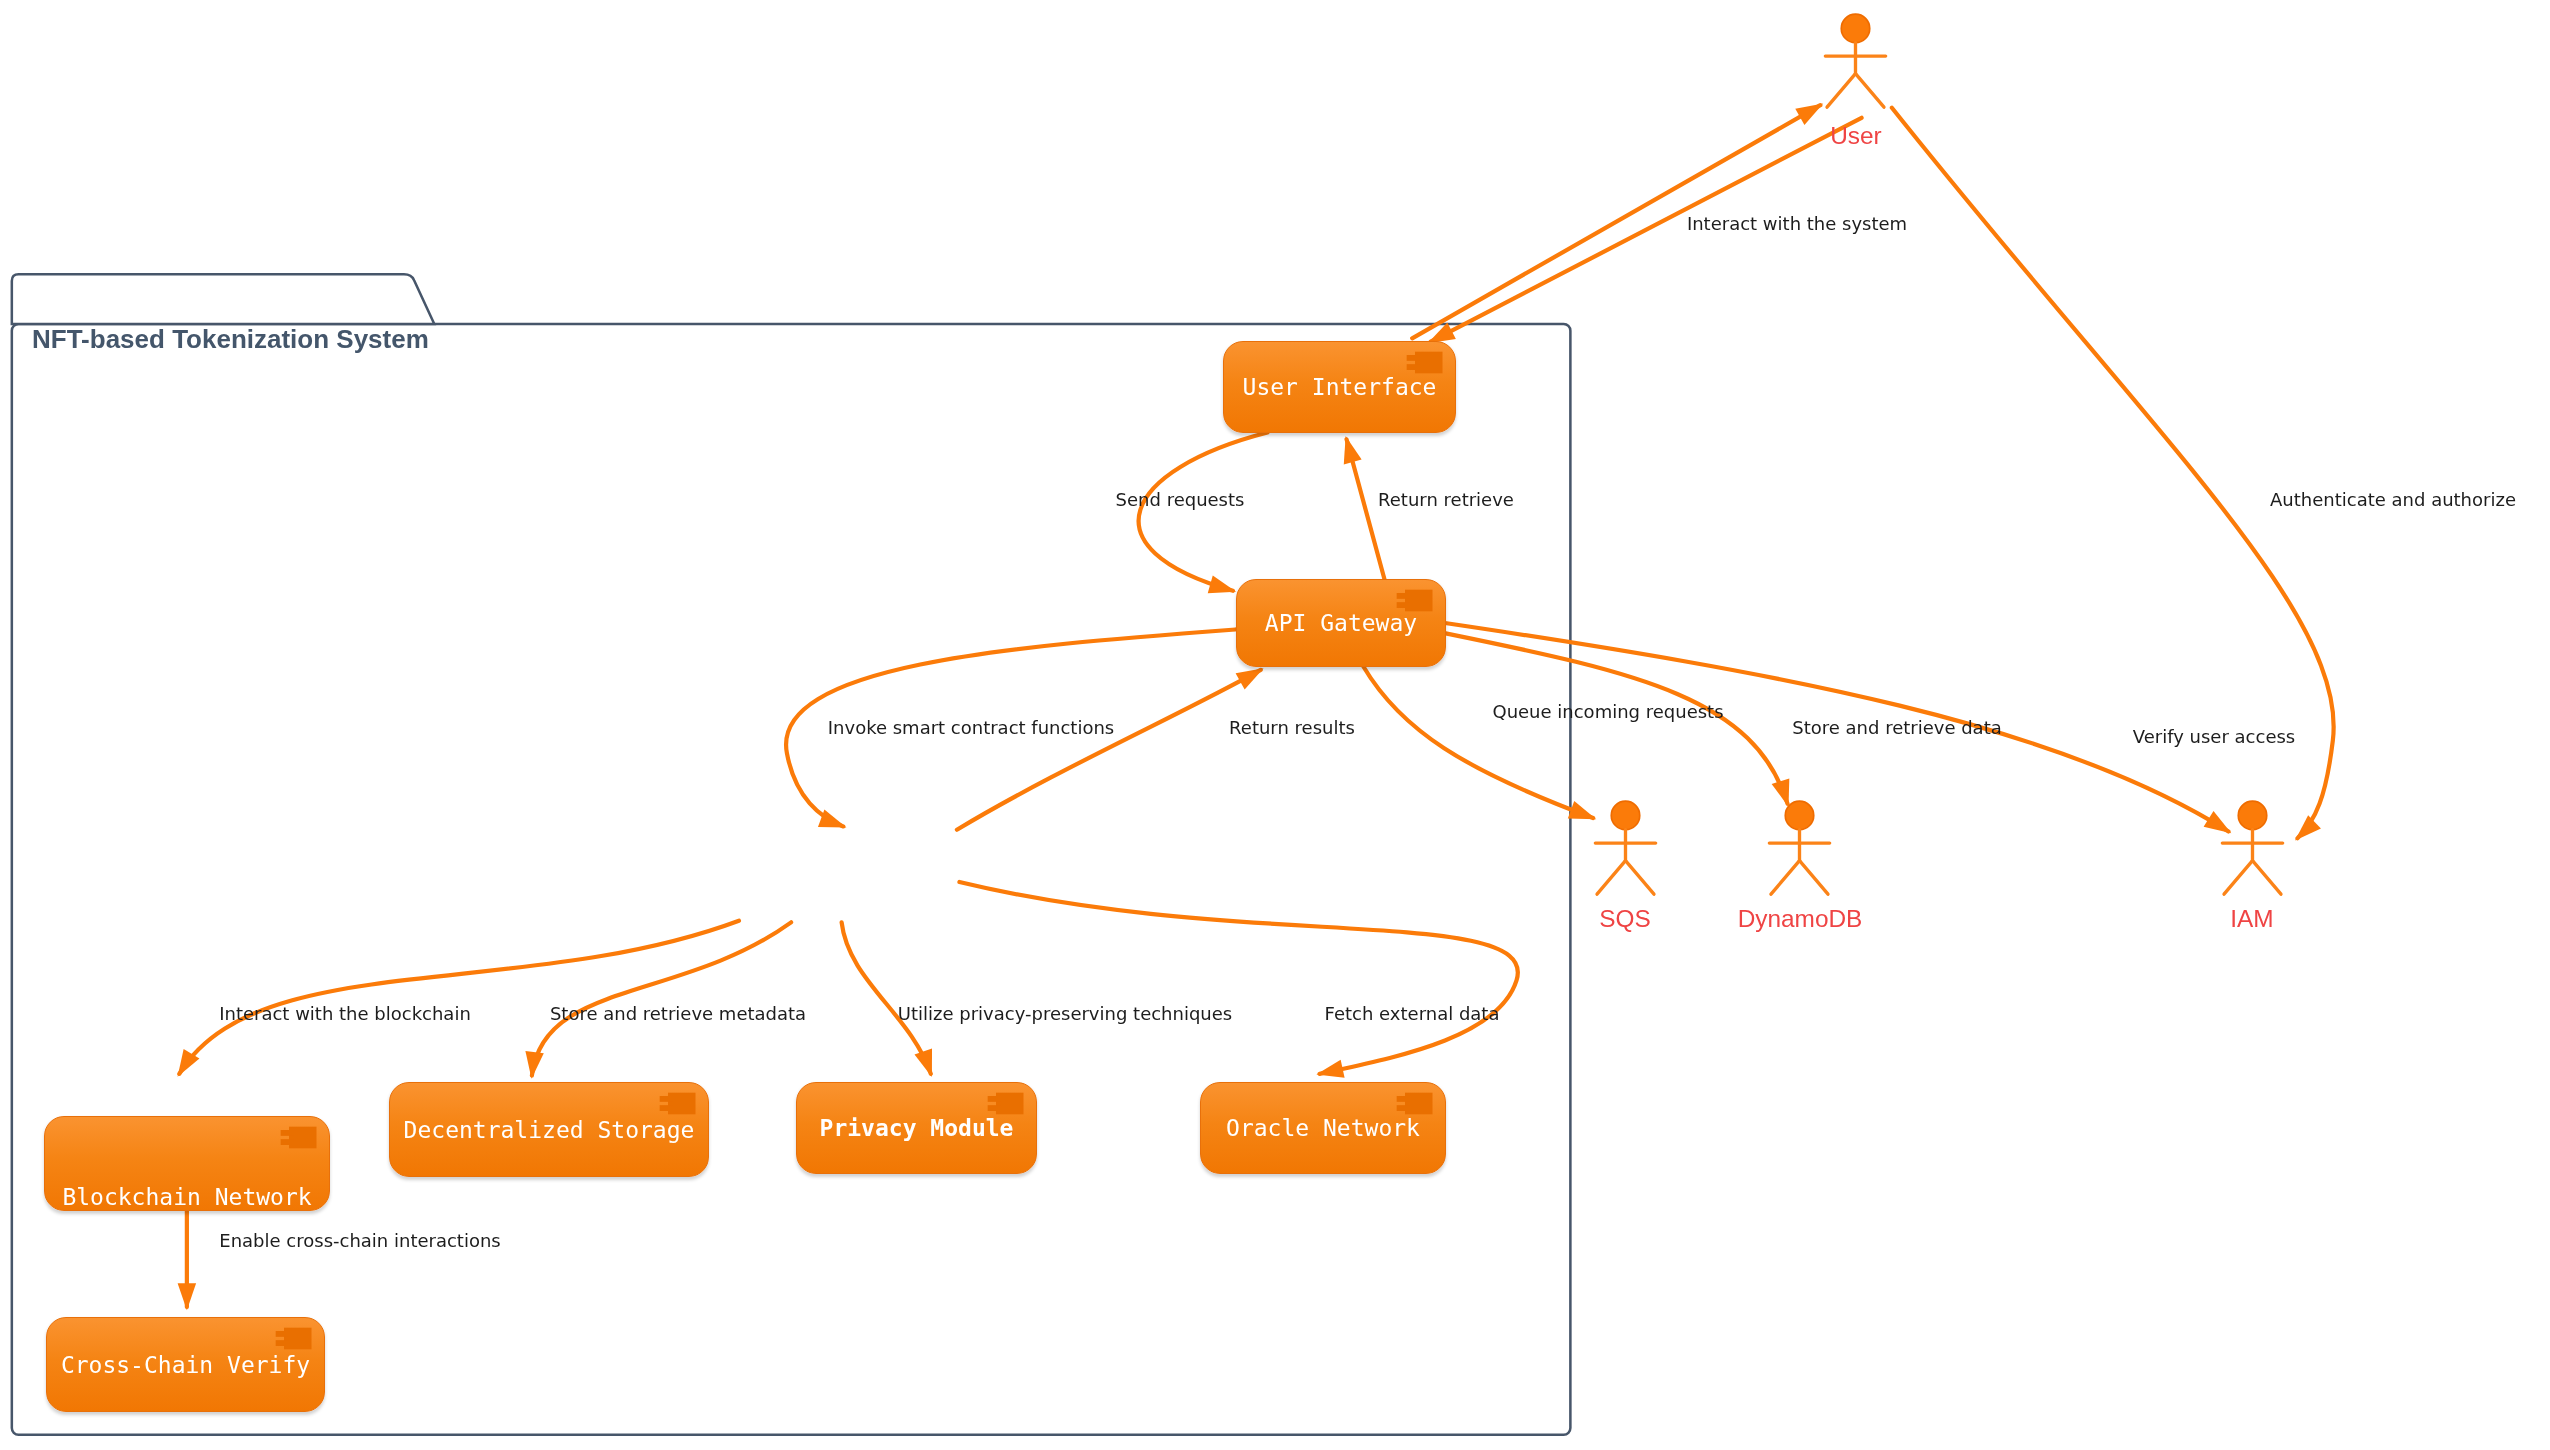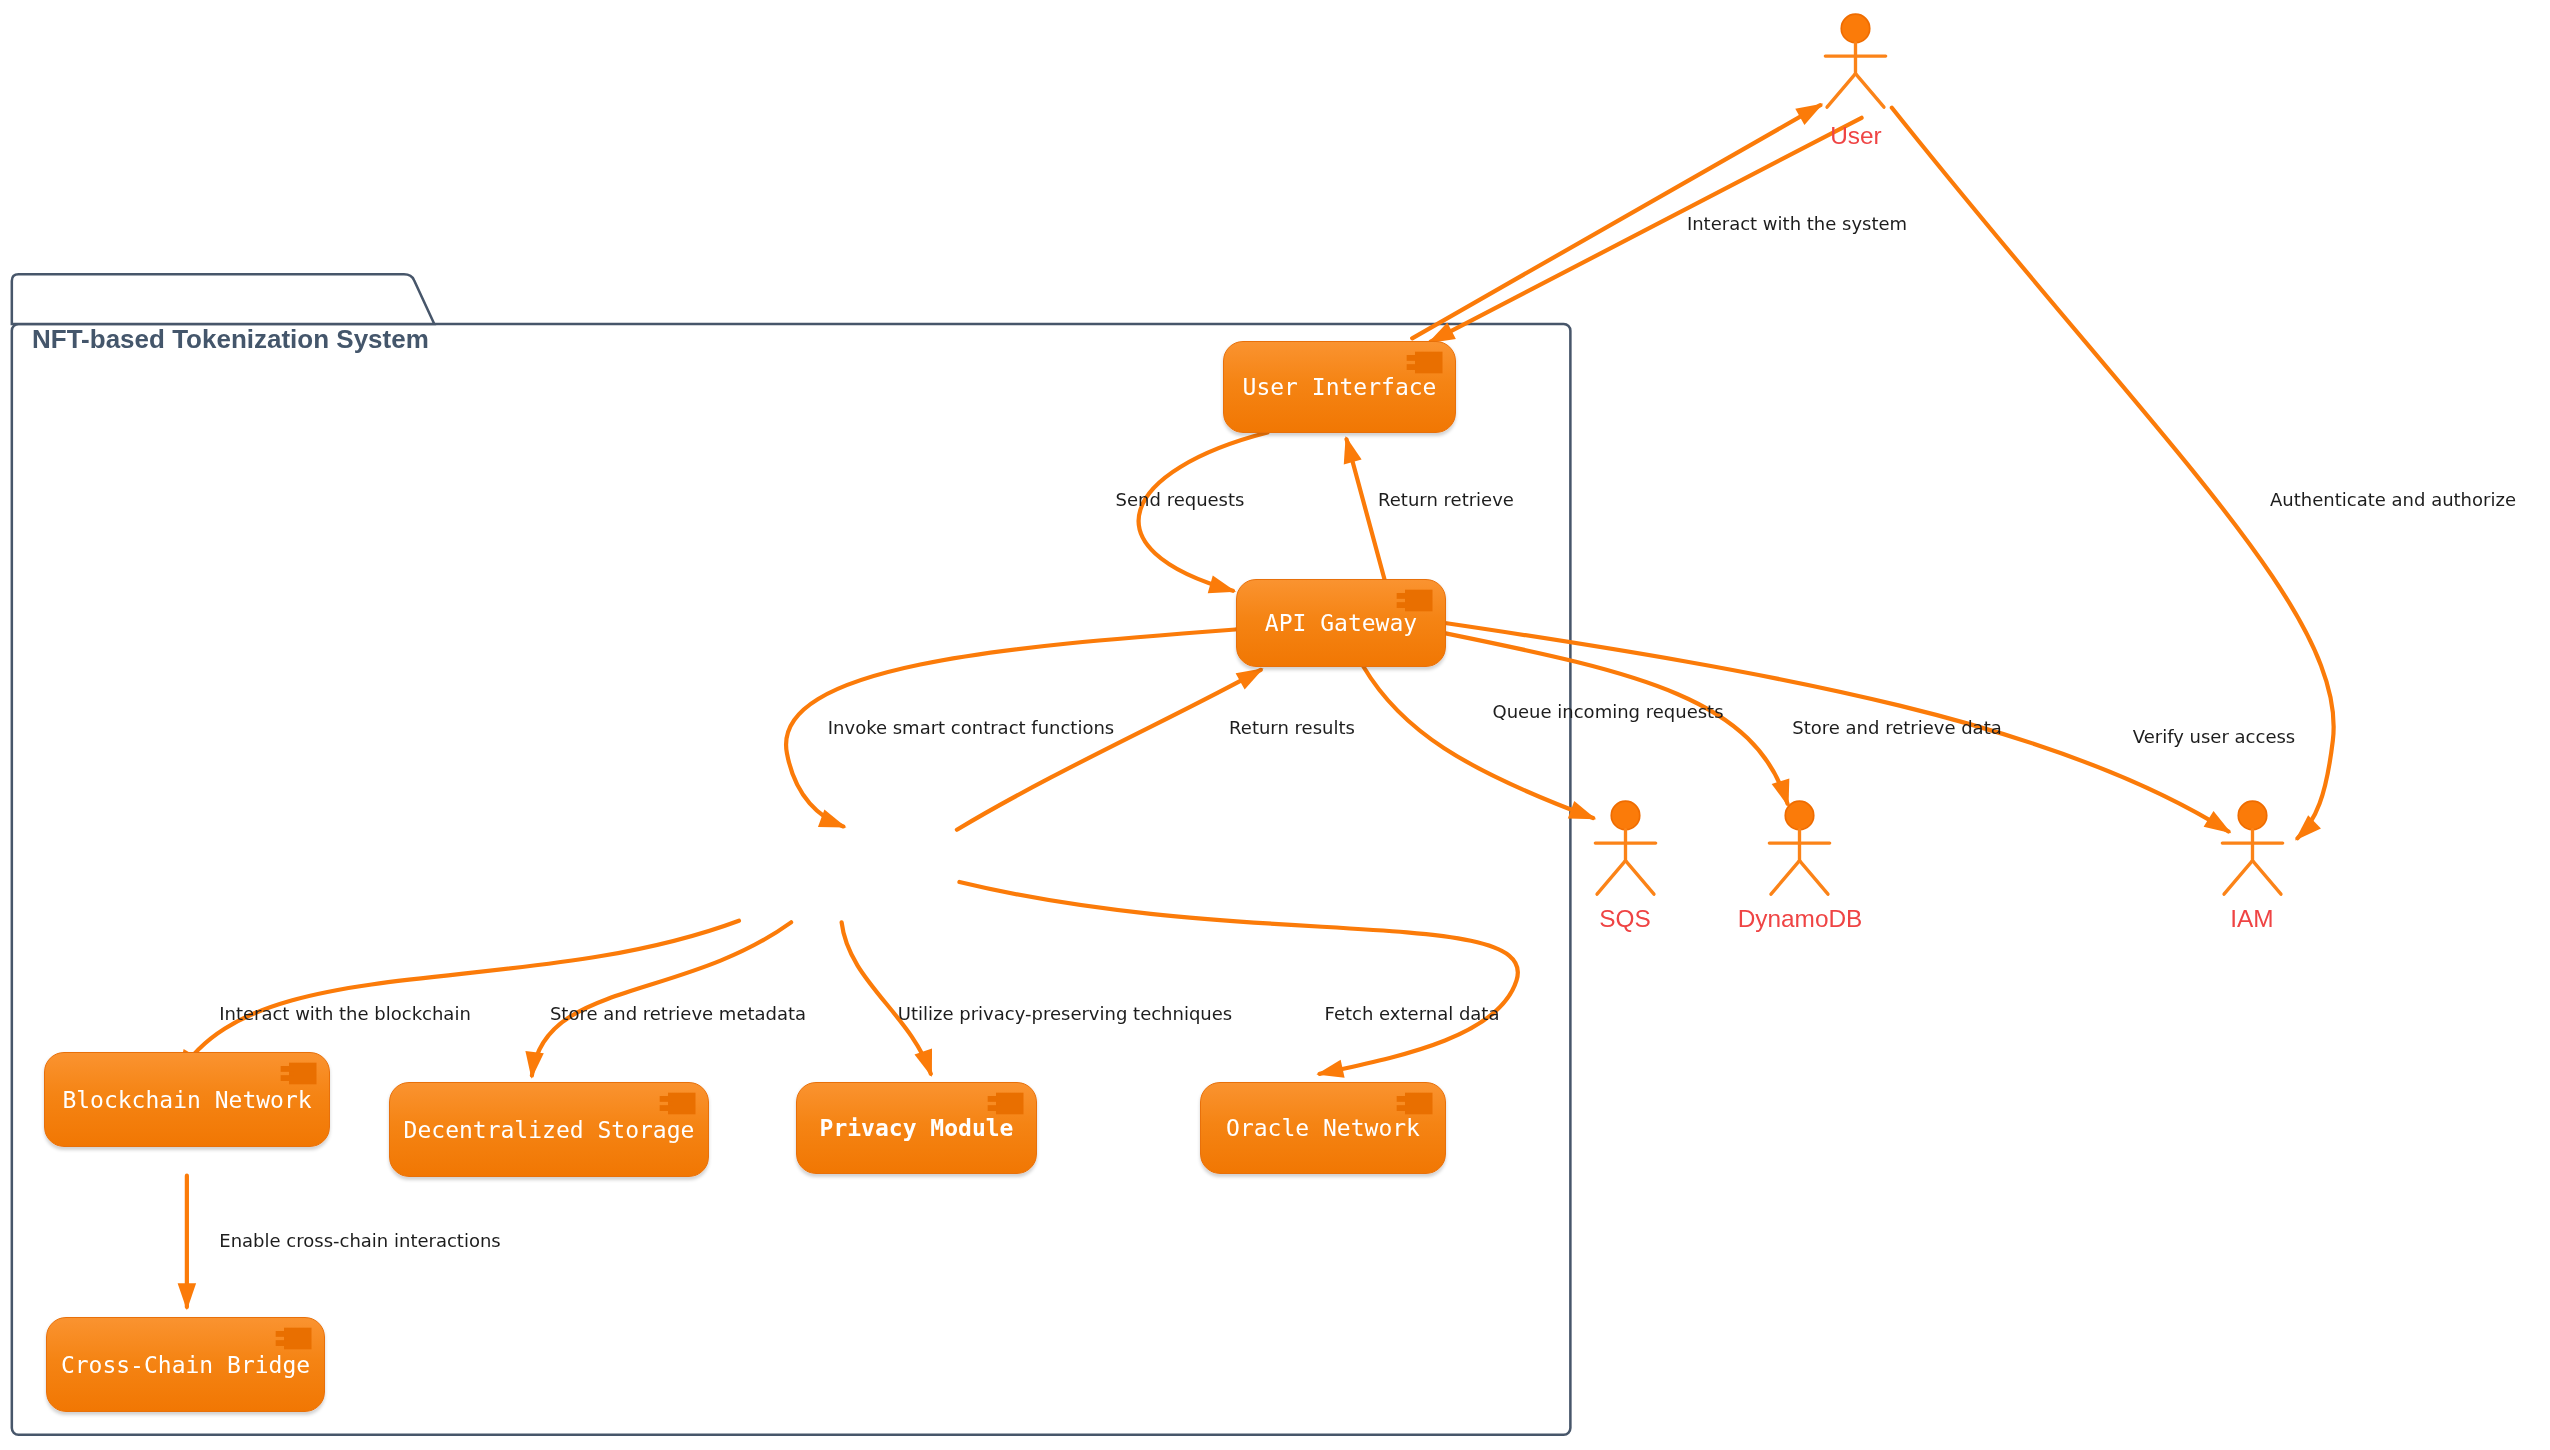--- a/index.html
+++ b/index.html
@@ -70,21 +70,21 @@
   <div class="component" style="left:1236px;top:579px;width:208px;height:86px;">
     <span>API Gateway</span>
     <svg class="cicon" width="40" height="27" viewBox="0 0 48 32">
       <rect x="12" y="3" width="33" height="26" fill="#e96f00"></rect>
       <rect x="2" y="7" width="15" height="7" fill="#e96f00"></rect>
       <rect x="2" y="18" width="15" height="7" fill="#e96f00"></rect>
     </svg>
   </div>
 
 
-  <div class="component" style="left:44px;top:1052px;width:284px;height:93px;">
+  <div class="component" style="left:44px;top:1116px;width:284px;height:93px;align-items:flex-end;">
     <span>Blockchain Network</span>
     <svg class="cicon" width="40" height="27" viewBox="0 0 48 32">
       <rect x="12" y="3" width="33" height="26" fill="#e96f00"></rect>
       <rect x="2" y="7" width="15" height="7" fill="#e96f00"></rect>
       <rect x="2" y="18" width="15" height="7" fill="#e96f00"></rect>
     </svg>
   </div>
 
   <div class="component" style="left:389px;top:1082px;width:318px;height:93px;">
     <span>Decentralized Storage</span>
@@ -107,21 +107,21 @@
   <div class="component" style="left:1200px;top:1082px;width:244px;height:90px;">
     <span>Oracle Network</span>
     <svg class="cicon" width="40" height="27" viewBox="0 0 48 32">
       <rect x="12" y="3" width="33" height="26" fill="#e96f00"></rect>
       <rect x="2" y="7" width="15" height="7" fill="#e96f00"></rect>
       <rect x="2" y="18" width="15" height="7" fill="#e96f00"></rect>
     </svg>
   </div>
 
   <div class="component" style="left:46px;top:1317px;width:277px;height:93px;">
-    <span>Cross-Chain Bridge</span>
+    <span>Cross-Chain Verify</span>
     <svg class="cicon" width="40" height="27" viewBox="0 0 48 32">
       <rect x="12" y="3" width="33" height="26" fill="#e96f00"></rect>
       <rect x="2" y="7" width="15" height="7" fill="#e96f00"></rect>
       <rect x="2" y="18" width="15" height="7" fill="#e96f00"></rect>
     </svg>
   </div>
 
   <div class="actor" style="left:1822px;top:12.6px;">
     <svg width="67" height="97" viewBox="0 0 80 115">
       <circle cx="40" cy="18" r="17" fill="#fb7b09" stroke="#ef6c00" stroke-width="2"></circle>

